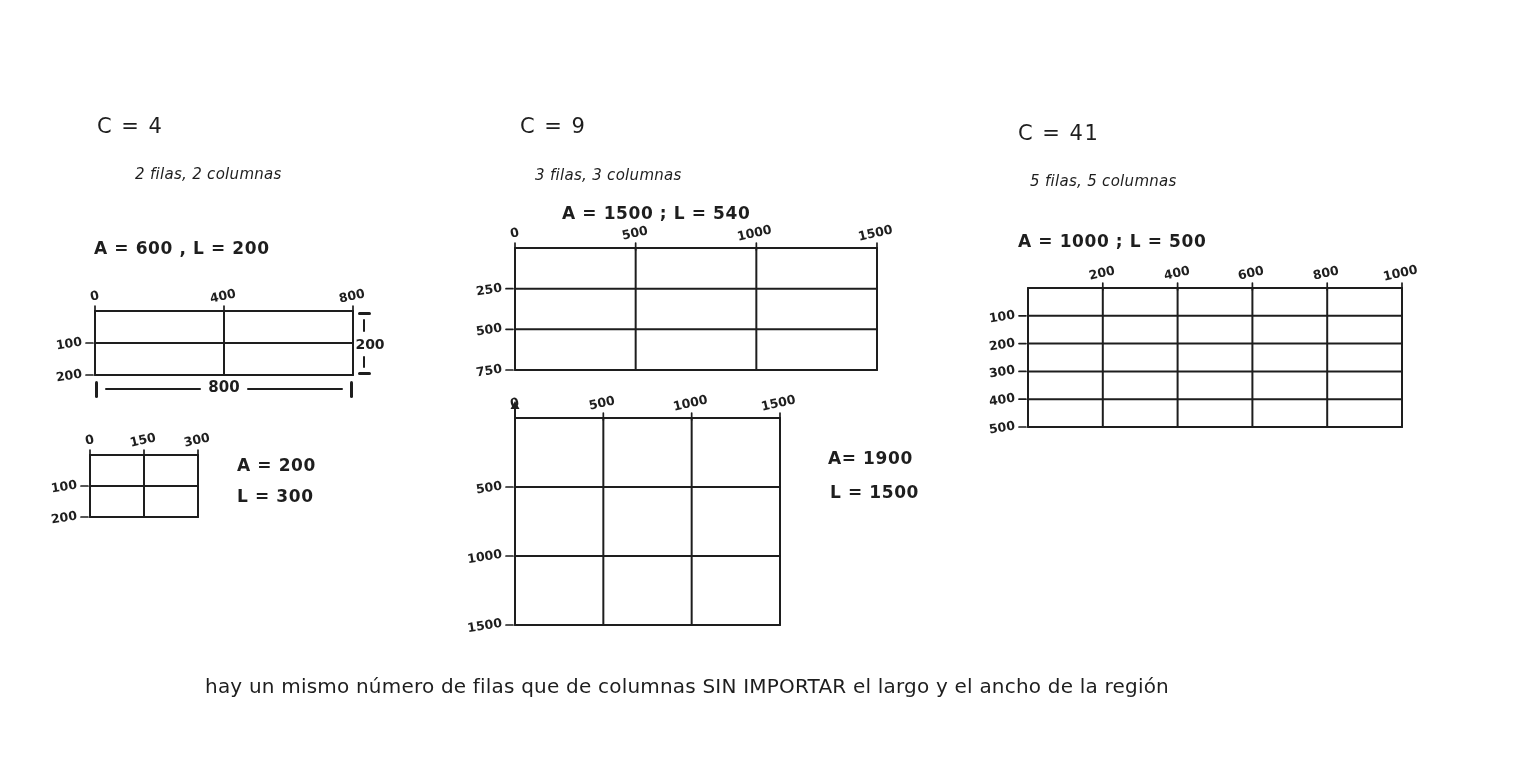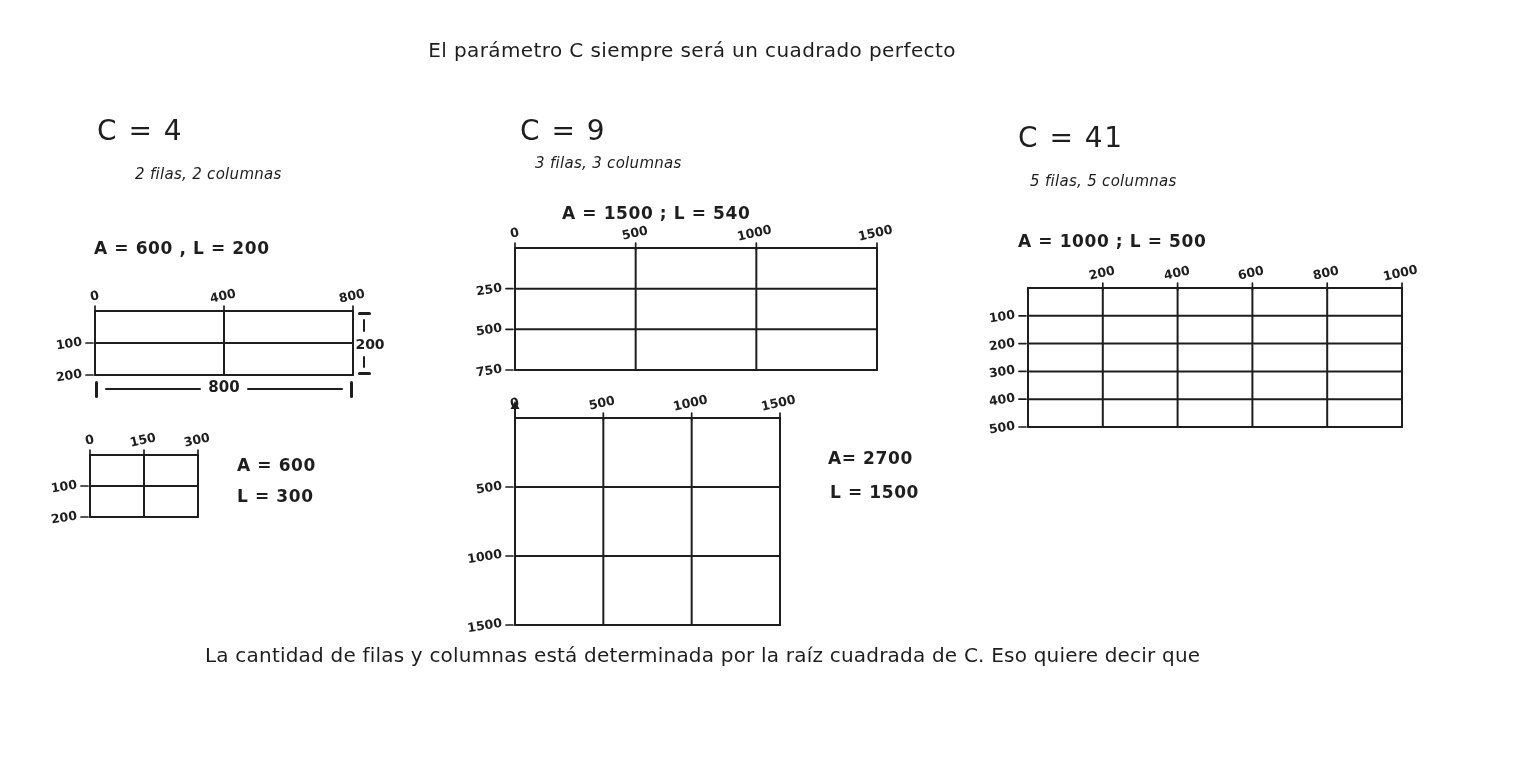--- a/index.html
+++ b/index.html
@@ -20,21 +20,21 @@
   .abs { position: absolute; white-space: nowrap; }
 
   .title {
     position: absolute;
     top: 38px; left: 0;
     width: 1384px;
     text-align: center;
     font-size: 20px;
     letter-spacing: 0.4px;
   }
-  .heading  { font-size: 28px; letter-spacing: 1.5px; }
+  .heading  { font-size: 21px; letter-spacing: 1.5px; }
   .subheading { font-size: 15px; letter-spacing: 0.3px; font-style: italic; }
   .params   { font-size: 17px; font-weight: bold; letter-spacing: 0.6px; }
   .note     { font-size: 17px; font-weight: bold; letter-spacing: 0.6px; line-height: 31px; }
 
   .grid { position: absolute; }
   .grid svg { position: absolute; left: 0; top: 0; overflow: visible; }
   .tick-label {
     position: absolute;
     font-size: 12.5px;
     font-weight: bold;
@@ -79,21 +79,20 @@
     font-size: 20px;
     letter-spacing: 0.2px;
     white-space: nowrap;
   }
 </style>
 </head>
 <body style="background: rgb(255, 255, 255);">
 
 <div class="canvas">
 
-  <div class="title">El parámetro C siempre será un cuadrado perfecto</div>
 
   <div class="abs heading" style="left:97px; top:114px">C = 4</div>
   <div class="abs subheading" style="left:135px; top:165px">2 filas, 2 columnas</div>
   <div class="abs params" style="left:94px; top:238px">A = 600  ,   L = 200</div>
 
   <div class="grid" id="grid-c4-main">
       <svg width="258" height="64">
         <line x1="0" y1="0" x2="0" y2="64" stroke="#1e1e1e" stroke-width="2" stroke-linecap="round"></line>
         <line x1="129" y1="0" x2="129" y2="64" stroke="#1e1e1e" stroke-width="2" stroke-linecap="round"></line>
         <line x1="258" y1="0" x2="258" y2="64" stroke="#1e1e1e" stroke-width="2" stroke-linecap="round"></line>
@@ -143,25 +142,25 @@
         <line x1="-9" y1="31" x2="-2" y2="31" stroke="#1e1e1e" stroke-width="1.7" stroke-linecap="round"></line>
         <line x1="-9" y1="62" x2="-2" y2="62" stroke="#1e1e1e" stroke-width="1.7" stroke-linecap="round"></line>
       </svg>
       <span class="tick-label x-tick" style="left: 0px;">0</span>
       <span class="tick-label x-tick" style="left: 54px;">150</span>
       <span class="tick-label x-tick" style="left: 108px;">300</span>
       <span class="tick-label y-tick" style="top: 31px;">100</span>
       <span class="tick-label y-tick" style="top: 62px;">200</span>
     </div>
 
-  <div class="abs note" style="left:237px; top:450px">A = 600</div>
+  <div class="abs note" style="left:237px; top:450px">A = 200</div>
   <div class="abs note" style="left:237px; top:481px">L = 300</div>
 
   <div class="abs heading" style="left:520px; top:114px">C = 9</div>
-  <div class="abs subheading" style="left:535px; top:154px">3 filas, 3 columnas</div>
+  <div class="abs subheading" style="left:535px; top:166px">3 filas, 3 columnas</div>
   <div class="abs params" style="left:562px; top:203px">A = 1500 ;  L = 540</div>
 
   <div class="grid" id="grid-c9-wide">
       <svg width="362" height="122">
         <line x1="0" y1="0" x2="0" y2="122" stroke="#1e1e1e" stroke-width="2" stroke-linecap="round"></line>
         <line x1="120.66666666666667" y1="0" x2="120.66666666666667" y2="122" stroke="#1e1e1e" stroke-width="2" stroke-linecap="round"></line>
         <line x1="241.33333333333334" y1="0" x2="241.33333333333334" y2="122" stroke="#1e1e1e" stroke-width="2" stroke-linecap="round"></line>
         <line x1="362" y1="0" x2="362" y2="122" stroke="#1e1e1e" stroke-width="2" stroke-linecap="round"></line>
         <line x1="0" y1="0" x2="362" y2="0" stroke="#1e1e1e" stroke-width="2" stroke-linecap="round"></line>
         <line x1="0" y1="40.666666666666664" x2="362" y2="40.666666666666664" stroke="#1e1e1e" stroke-width="2" stroke-linecap="round"></line>
@@ -206,21 +205,21 @@
       </svg>
       <span class="tick-label x-tick" style="left: 0px;">0</span>
       <span class="tick-label x-tick" style="left: 88.3245px;">500</span>
       <span class="tick-label x-tick" style="left: 176.675px;">1000</span>
       <span class="tick-label x-tick" style="left: 265px;">1500</span>
       <span class="tick-label y-tick" style="top: 68.9931px;">500</span>
       <span class="tick-label y-tick" style="top: 138.007px;">1000</span>
       <span class="tick-label y-tick" style="top: 207px;">1500</span>
     </div>
 
-  <div class="abs note" style="left:828px; top:443px">A= 2700</div>
+  <div class="abs note" style="left:828px; top:443px">A= 1900</div>
   <div class="abs note" style="left:830px; top:477px">L = 1500</div>
 
   <div class="abs heading" style="left:1018px; top:121px">C = 41</div>
   <div class="abs subheading" style="left:1030px; top:172px">5 filas, 5 columnas</div>
   <div class="abs params" style="left:1018px; top:231px">A = 1000  ;   L = 500</div>
 
   <div class="grid" id="grid-c25">
       <svg width="374" height="139">
         <line x1="0" y1="0" x2="0" y2="139" stroke="#1e1e1e" stroke-width="2" stroke-linecap="round"></line>
         <line x1="74.8" y1="0" x2="74.8" y2="139" stroke="#1e1e1e" stroke-width="2" stroke-linecap="round"></line>
@@ -250,15 +249,15 @@
       <span class="tick-label x-tick" style="left: 224.4px;">600</span>
       <span class="tick-label x-tick" style="left: 299.2px;">800</span>
       <span class="tick-label x-tick" style="left: 374px;">1000</span>
       <span class="tick-label y-tick" style="top: 27.8px;">100</span>
       <span class="tick-label y-tick" style="top: 55.6px;">200</span>
       <span class="tick-label y-tick" style="top: 83.4px;">300</span>
       <span class="tick-label y-tick" style="top: 111.2px;">400</span>
       <span class="tick-label y-tick" style="top: 139px;">500</span>
     </div>
 
-  <div class="footer-line" style="top:643px">La cantidad de filas y columnas está determinada por la raíz cuadrada de C. Eso quiere decir que</div>
+  <div class="footer-line" style="top:674px">hay un mismo número de filas que de columnas SIN IMPORTAR el largo y el ancho de la región</div>
 
 </div>
 
 </body></html>

